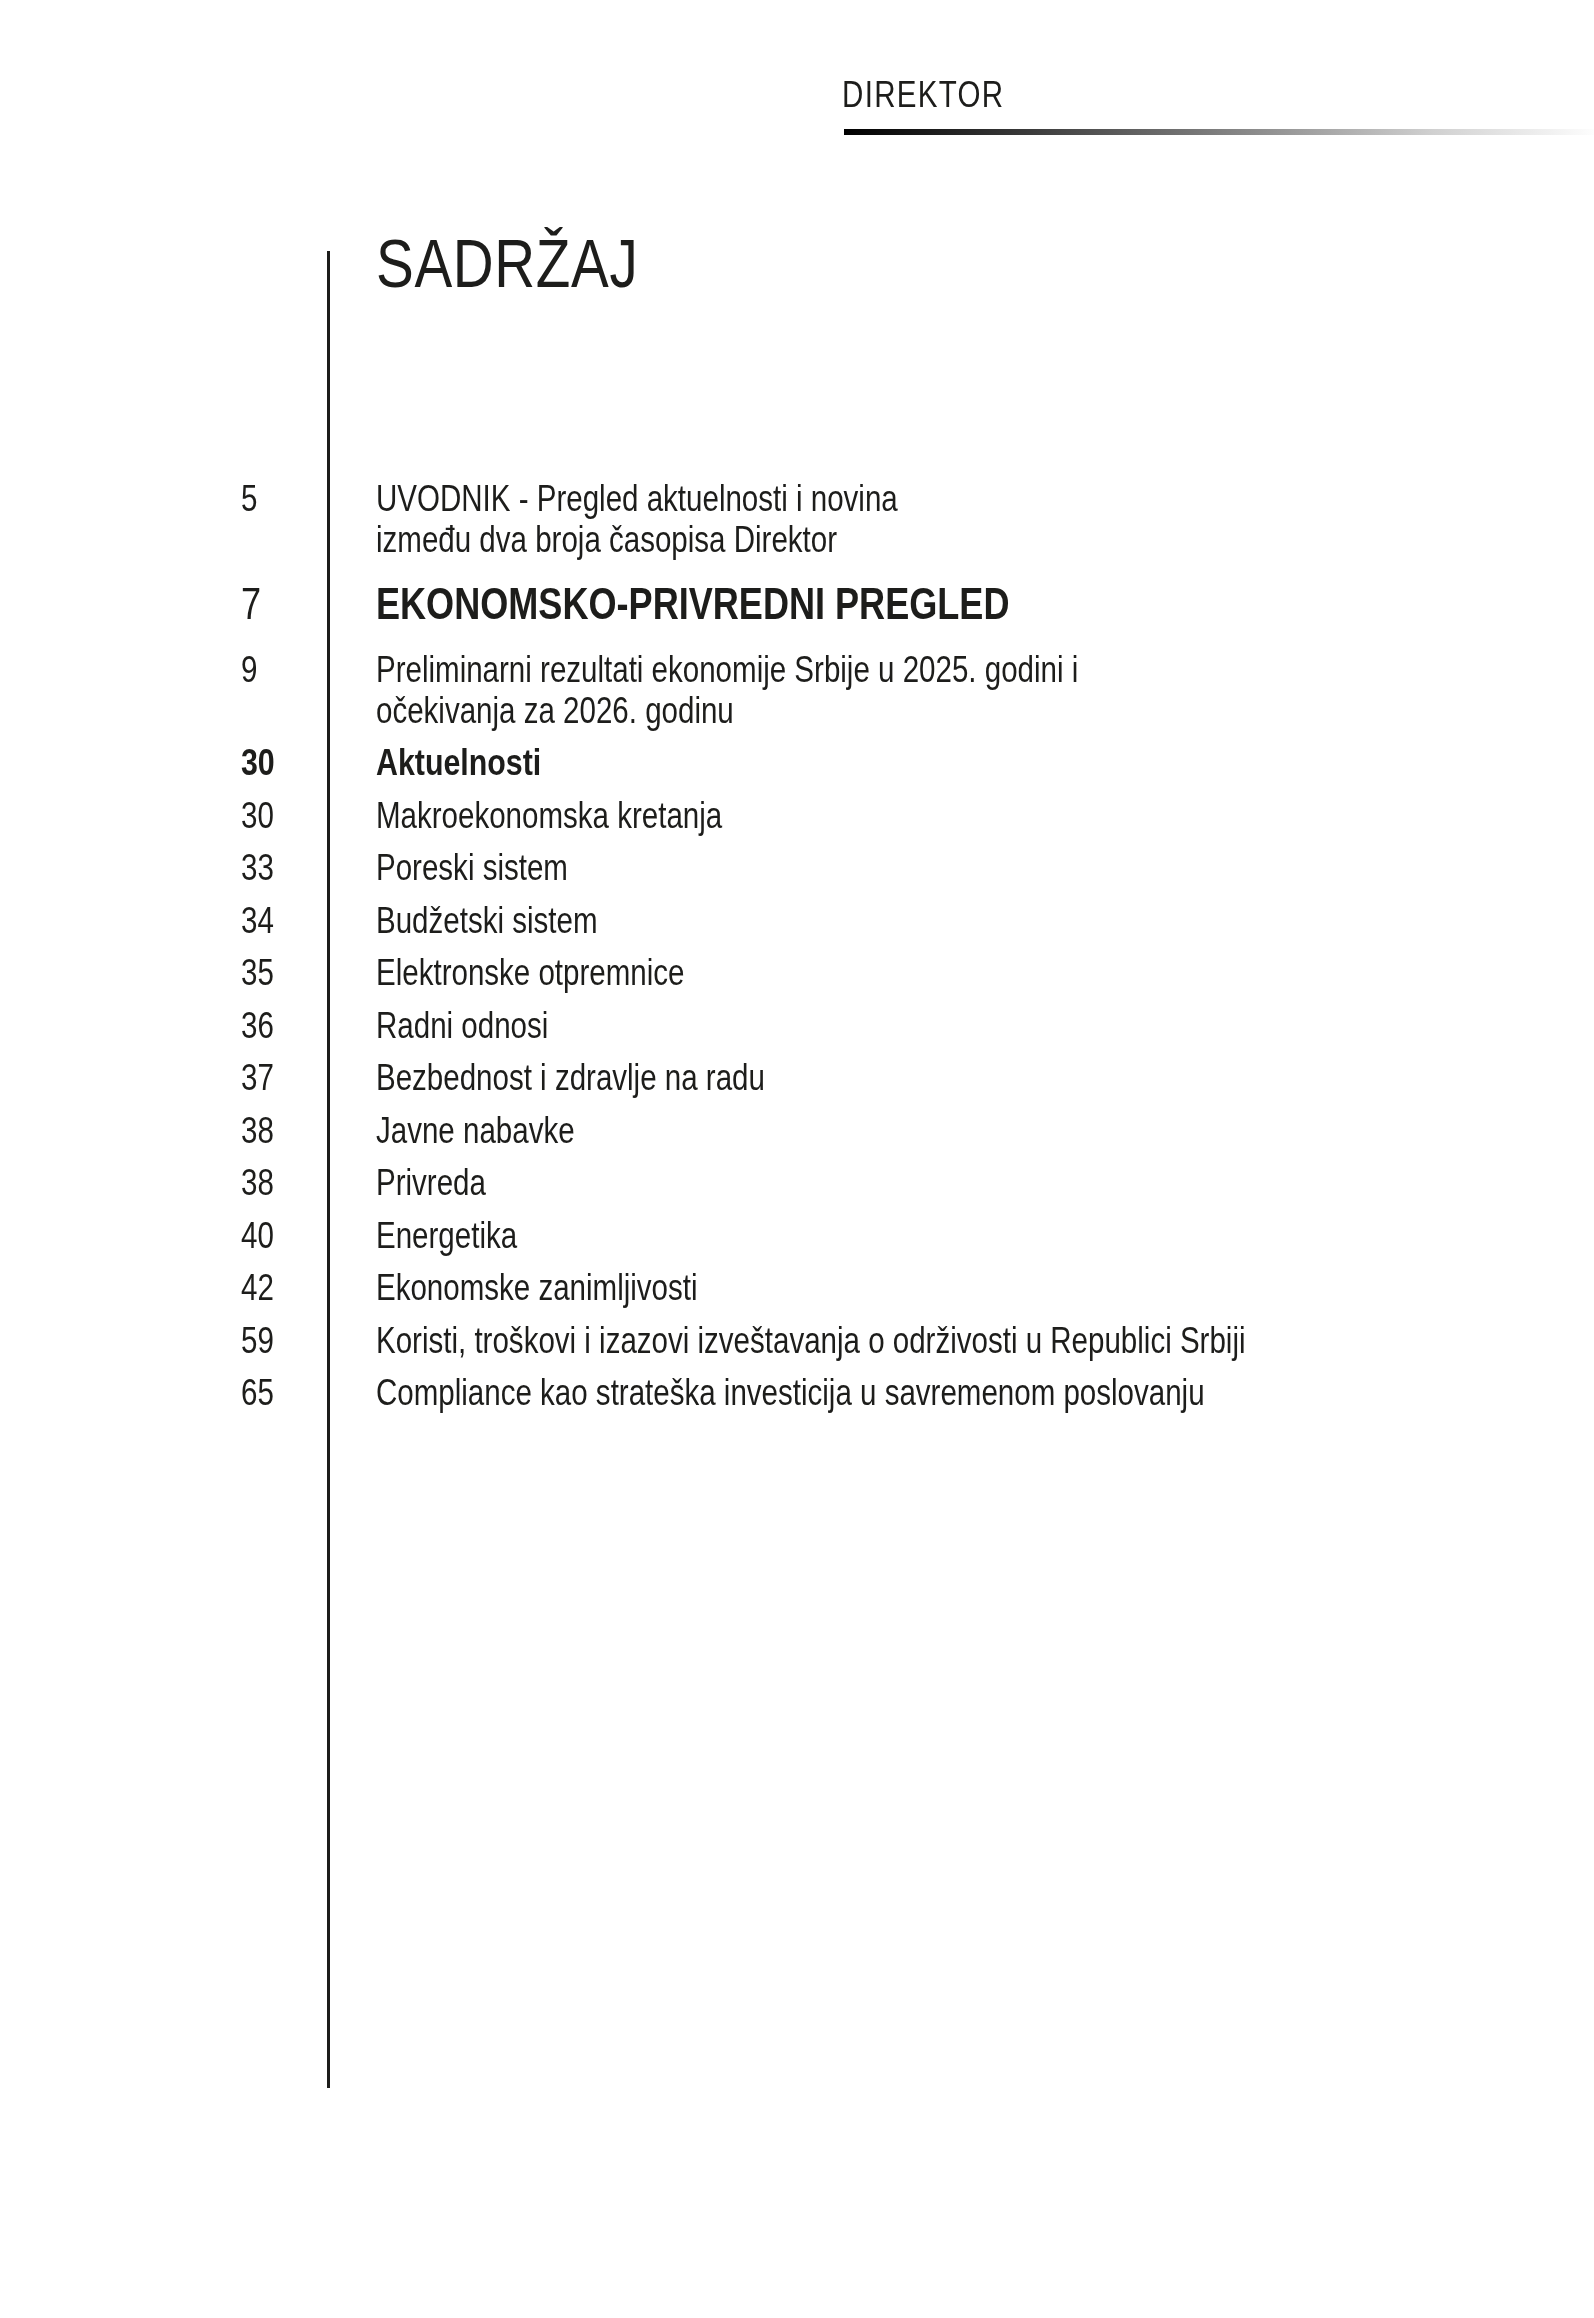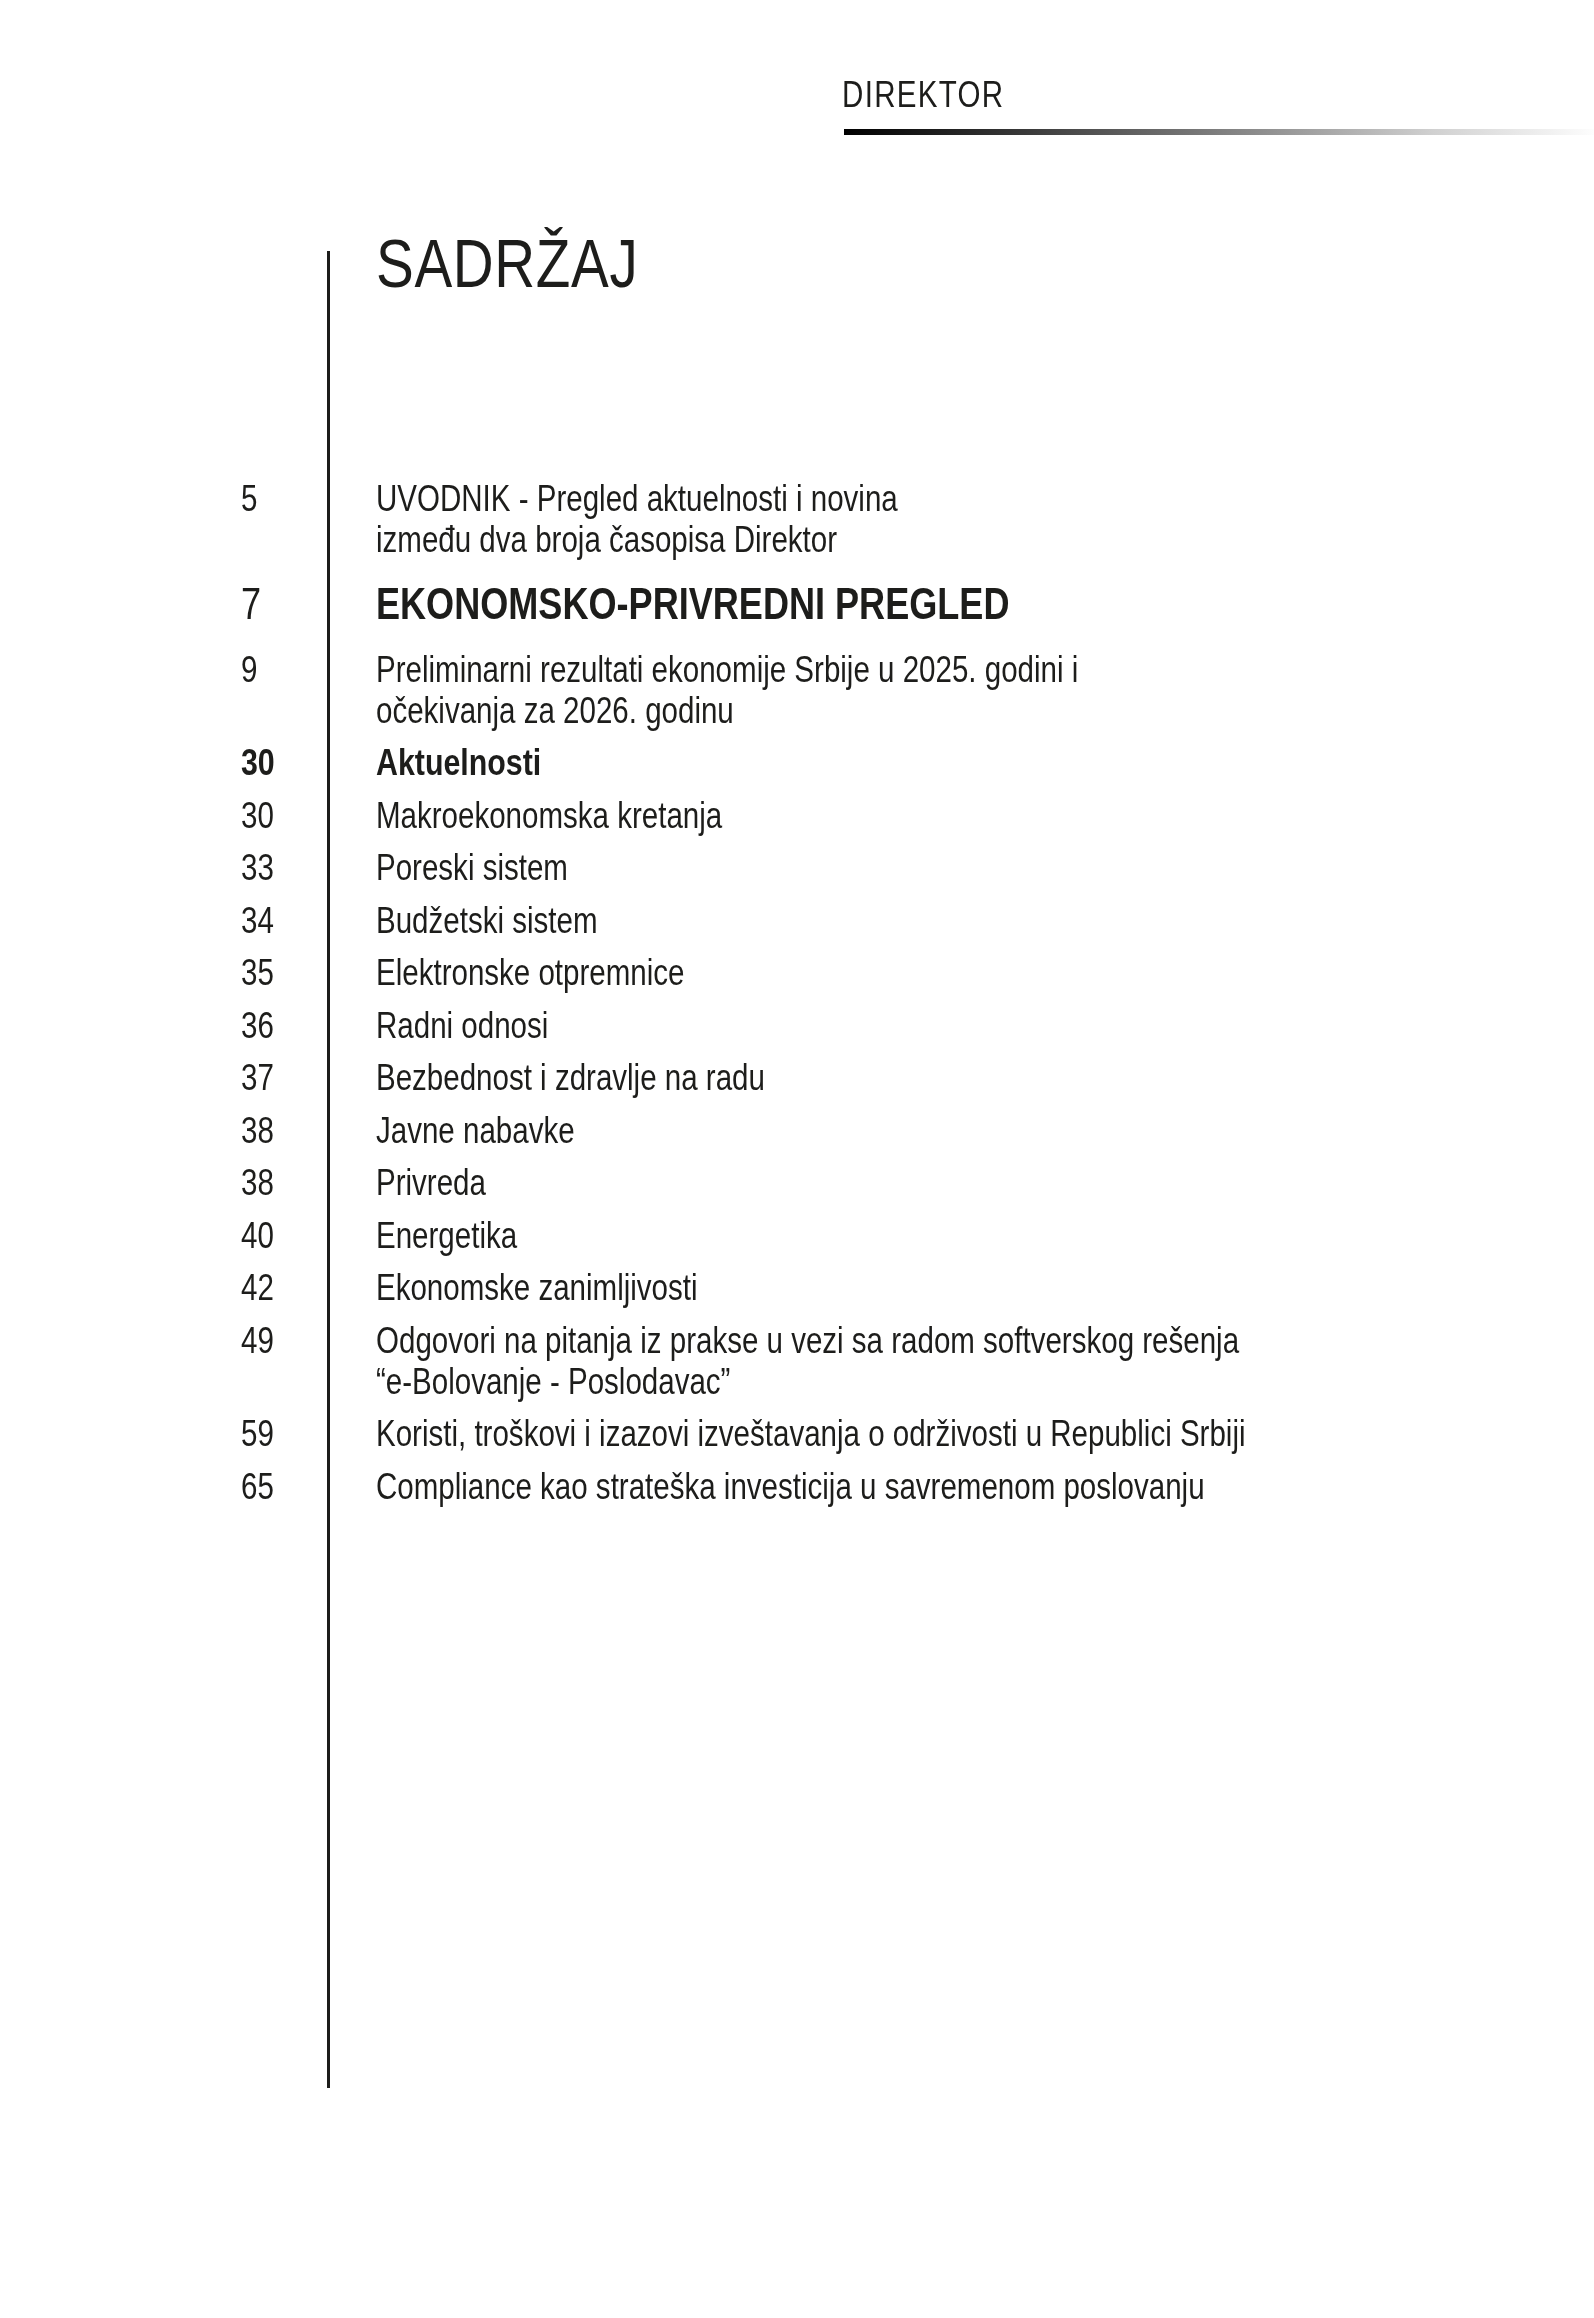--- a/index.html
+++ b/index.html
@@ -168,27 +168,20 @@
         <div class="line">Energetika</div>
       </div>
     </div>
     <div class="row entry">
       <div class="num scx">42</div>
       <div class="title scx">
         <div class="line">Ekonomske zanimljivosti</div>
       </div>
     </div>
     <div class="row entry">
-      <div class="num scx">49</div>
-      <div class="title scx">
-        <div class="line">Odgovori na pitanja iz prakse u vezi sa radom softverskog rešenja</div>
-        <div class="line">“e-Bolovanje - Poslodavac”</div>
-      </div>
-    </div>
-    <div class="row entry">
       <div class="num scx">59</div>
       <div class="title scx">
         <div class="line">Koristi, troškovi i izazovi izveštavanja o održivosti u Republici Srbiji</div>
       </div>
     </div>
     <div class="row entry">
       <div class="num scx">65</div>
       <div class="title scx">
         <div class="line">Compliance kao strateška investicija u savremenom poslovanju</div>
       </div>

